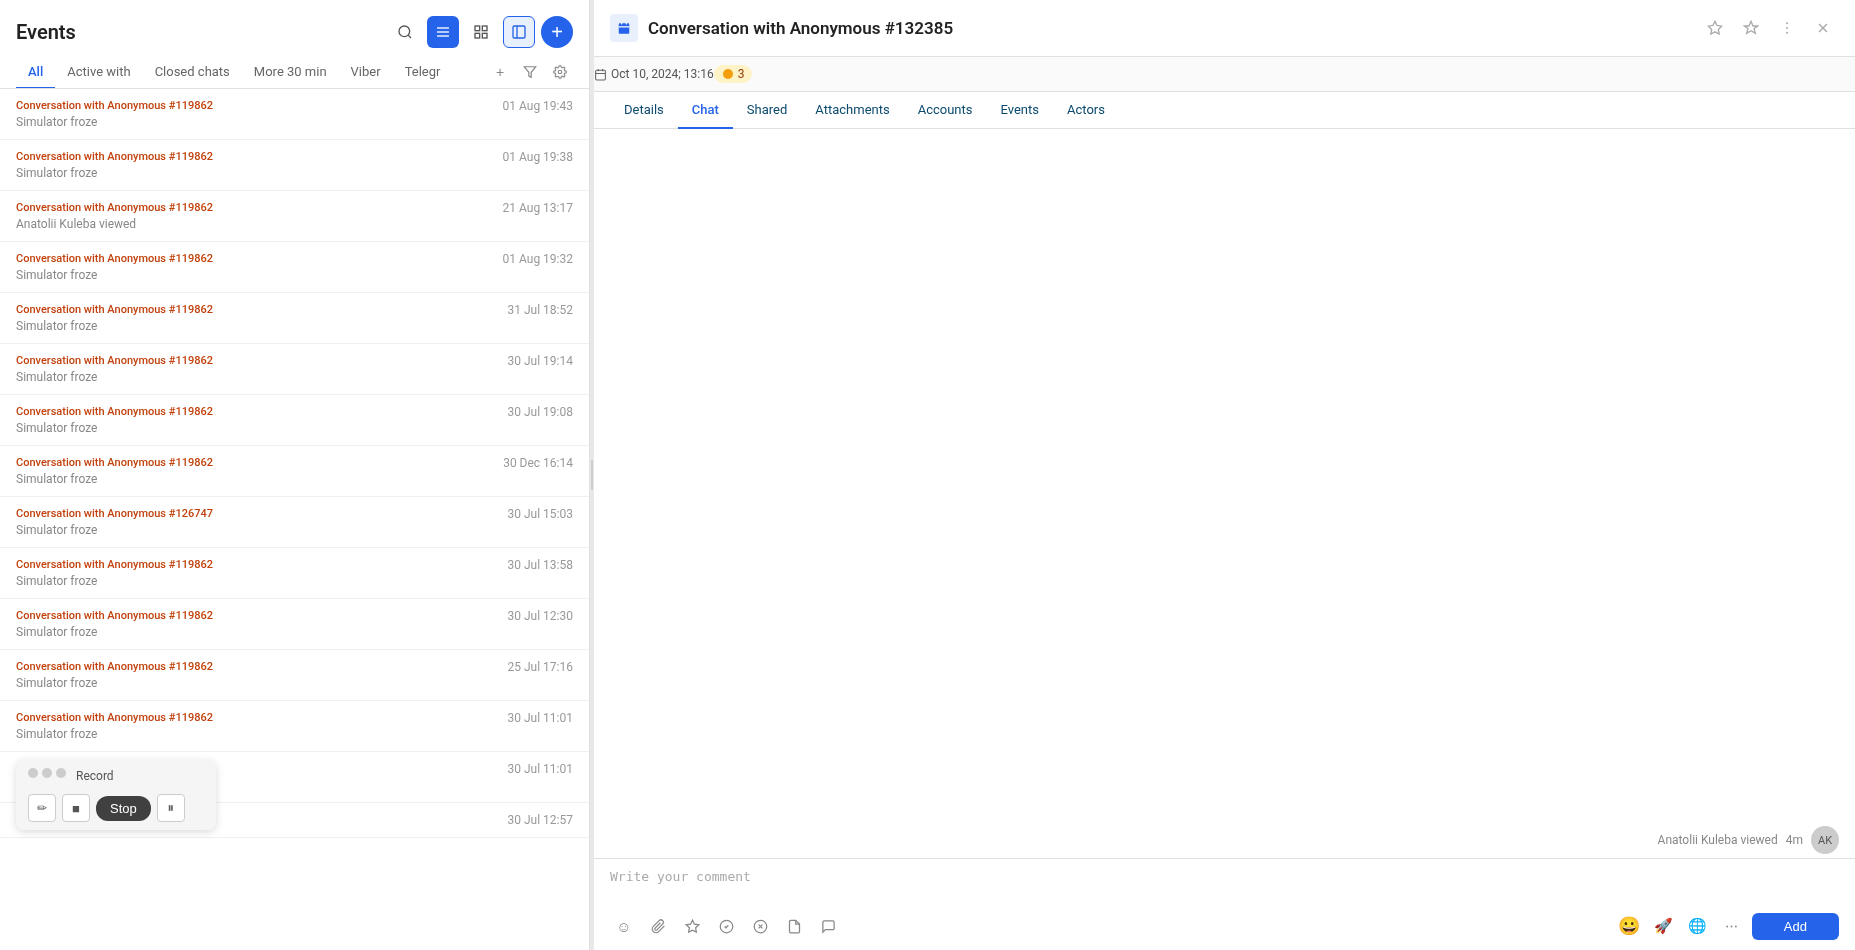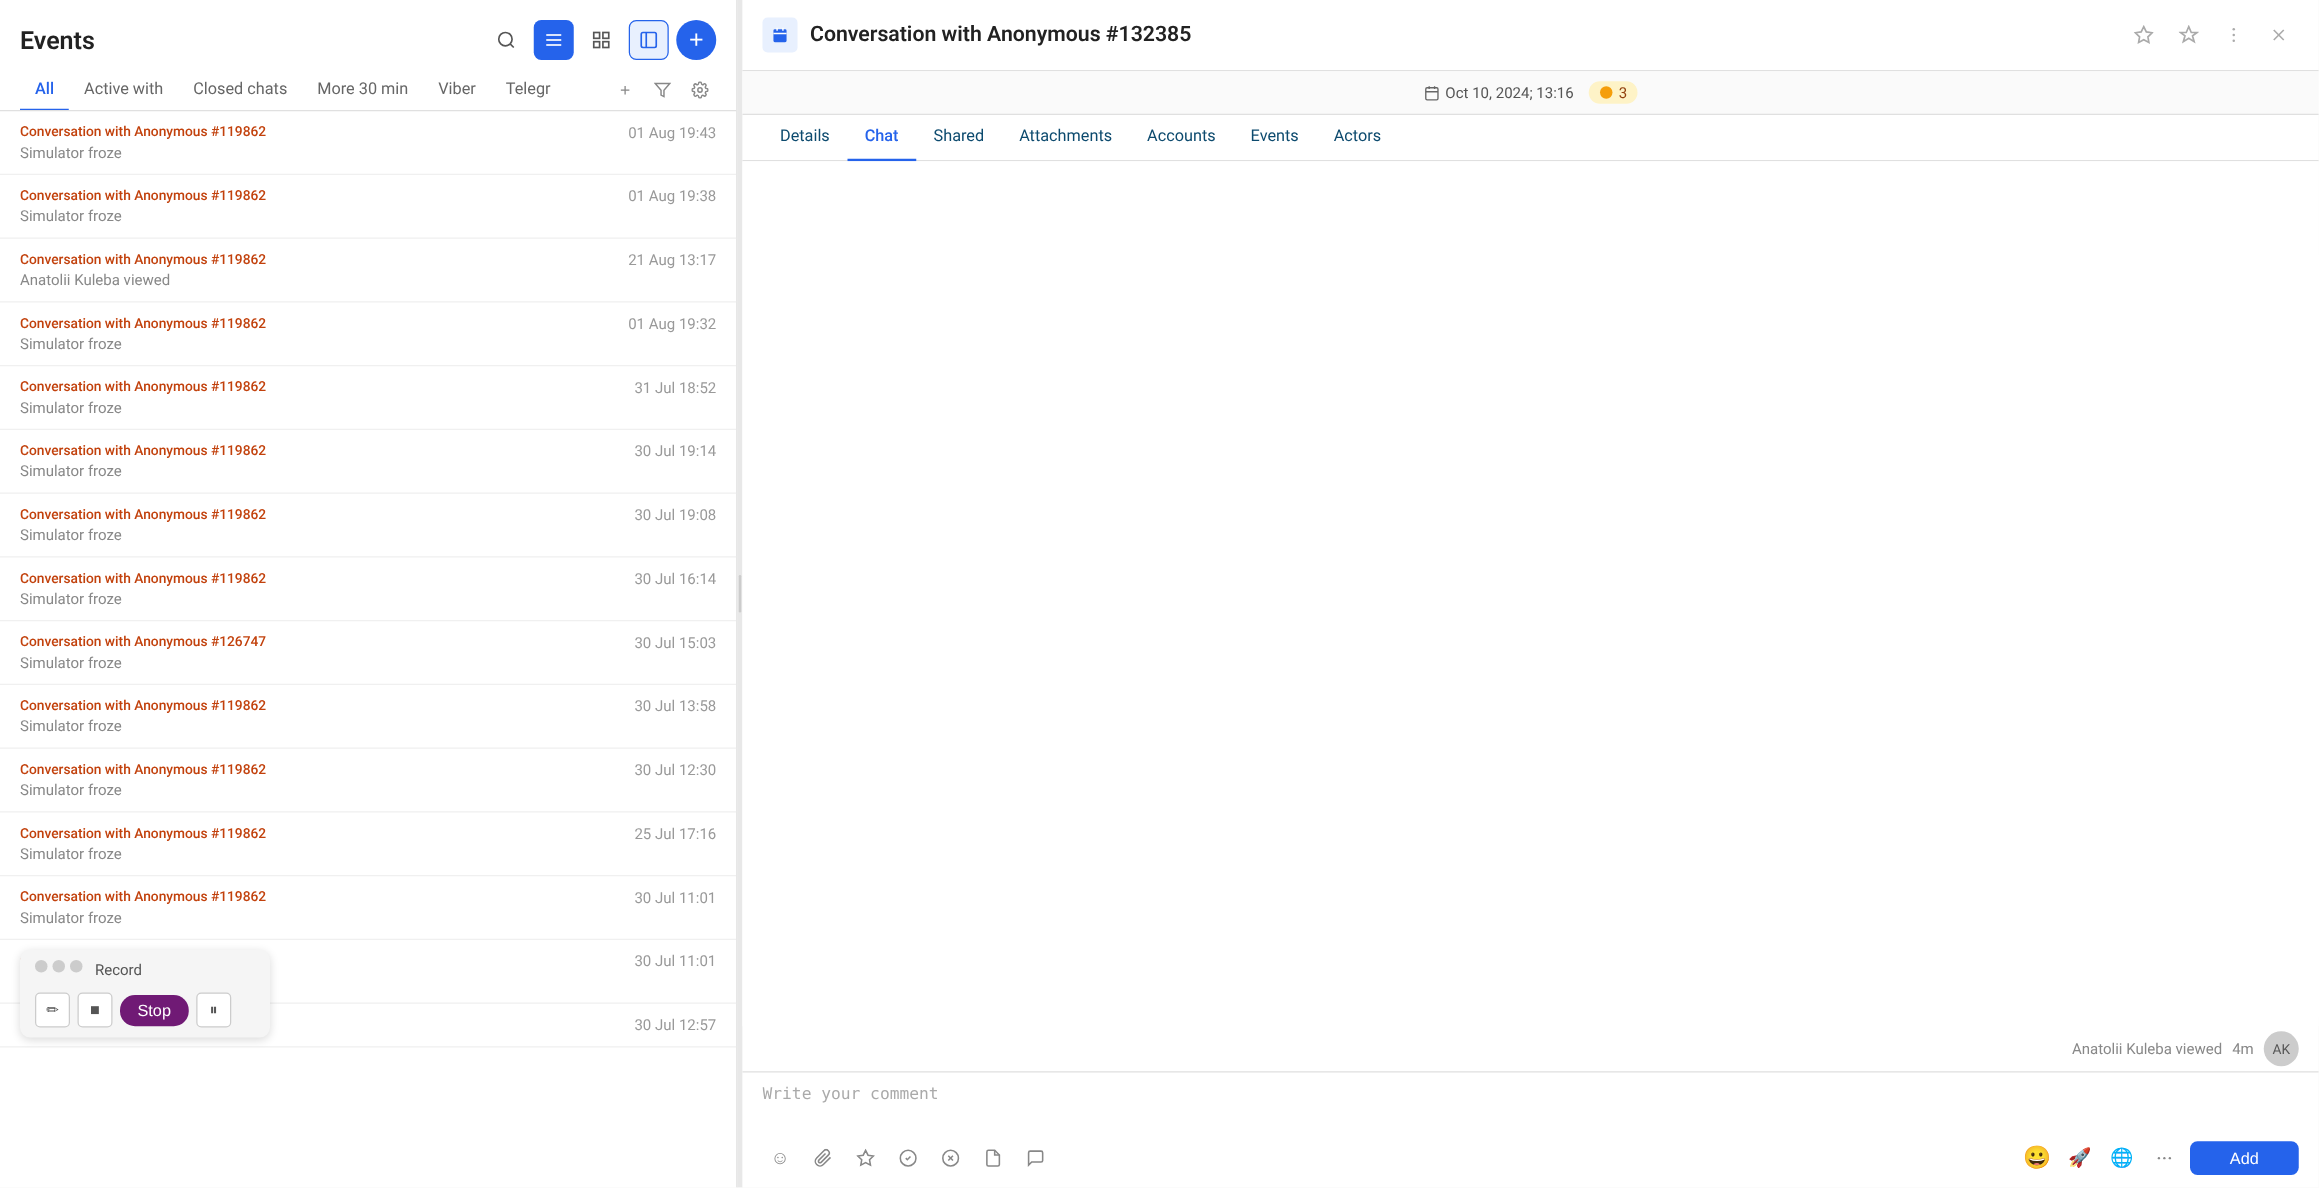--- a/index.html
+++ b/index.html
@@ -30,31 +30,31 @@
     .event-time { font-size: 12px; color: #999; white-space: nowrap; margin-left: 8px; }
     .event-sub { font-size: 12px; color: #888; }
 
     
     .record-overlay { position: absolute; bottom: 120px; left: 16px; background: #f5f5f5; border-radius: 8px; padding: 8px 12px; box-shadow: 0 2px 8px rgba(0,0,0,0.15); z-index: 100; min-width: 200px; }
     .record-dots { display: flex; gap: 4px; margin-bottom: 6px; }
     .record-dot { width: 10px; height: 10px; border-radius: 50%; background: #ccc; }
     .record-label { font-size: 12px; color: #555; margin-left: 4px; }
     .record-header { display: flex; align-items: center; gap: 6px; margin-bottom: 10px; }
     .record-controls { display: flex; align-items: center; gap: 6px; }
-    .stop-btn { background: #701a75; color: #fff; border: none; border-radius: 12px; padding: 5px 14px; font-size: 13px; font-weight: 500; cursor: pointer; display: flex; align-items: center; gap: 4px; }
+    .stop-btn { background: #404040; color: #fff; border: none; border-radius: 12px; padding: 5px 14px; font-size: 13px; font-weight: 500; cursor: pointer; display: flex; align-items: center; gap: 4px; }
     .record-icon-btn { width: 28px; height: 28px; border: 1px solid #ccc; background: #fff; border-radius: 4px; display: flex; align-items: center; justify-content: center; cursor: pointer; font-size: 13px; color: #555; }
     .edit-icon-btn { width: 28px; height: 28px; border: 1px solid #ccc; background: #fff; border-radius: 4px; display: flex; align-items: center; justify-content: center; cursor: pointer; font-size: 12px; color: #555; }
 
     
     .right-panel { flex: 1; background: #fff; display: flex; flex-direction: column; }
     .conv-header { padding: 12px 16px; display: flex; align-items: center; gap: 10px; border-bottom: 1px solid #e0e0e0; }
     .conv-icon { width: 28px; height: 28px; border-radius: 4px; background: #e8f0fe; display: flex; align-items: center; justify-content: center; color: #2563eb; font-size: 14px; }
     .conv-title { font-size: 17px; font-weight: 600; color: #222; flex: 1; }
     .conv-header-actions { display: flex; gap: 4px; align-items: center; }
-    .conv-meta { padding: 8px 16px; display: flex; align-items: center; gap: 12px; border-bottom: 1px solid #e0e0e0; background: #fafafa; justify-content: center; }
+    .conv-meta { padding: 8px 0; display: flex; align-items: center; border-bottom: 1px solid #e0e0e0; background: #fafafa; }
     .meta-date { display: flex; align-items: center; gap: 4px; font-size: 12px; color: #555; }
     .meta-badge { display: flex; align-items: center; gap: 4px; background: #fef3c7; border-radius: 12px; padding: 2px 8px; font-size: 12px; color: #92400e; }
 
     
     .nav-tabs { display: flex; padding: 0 16px; border-bottom: 1px solid #e0e0e0; gap: 0; }
     .nav-tab { padding: 10px 14px; font-size: 13px; color: #0c4a6e; cursor: pointer; border-bottom: 2px solid transparent; margin-bottom: -1px; }
     .nav-tab.active { color: #2563eb; border-bottom: 2px solid #2563eb; font-weight: 500; }
 
     
     .chat-area { flex: 1; overflow-y: auto; padding: 20px 16px; background: #fff; }
@@ -180,21 +180,21 @@
       <div class="event-item">
       <div class="event-row">
         <span class="event-title">Conversation with Anonymous #119862</span>
         <span class="event-time">30 Jul 19:08</span>
       </div>
       <div class="event-sub">Simulator froze</div>
     </div>
       <div class="event-item">
       <div class="event-row">
         <span class="event-title">Conversation with Anonymous #119862</span>
-        <span class="event-time">30 Jul 16:14</span>
+        <span class="event-time">30 Dec 16:14</span>
       </div>
       <div class="event-sub">Simulator froze</div>
     </div>
       <div class="event-item">
       <div class="event-row">
         <span class="event-title">Conversation with Anonymous #126747</span>
         <span class="event-time">30 Jul 15:03</span>
       </div>
       <div class="event-sub">Simulator froze</div>
     </div>

